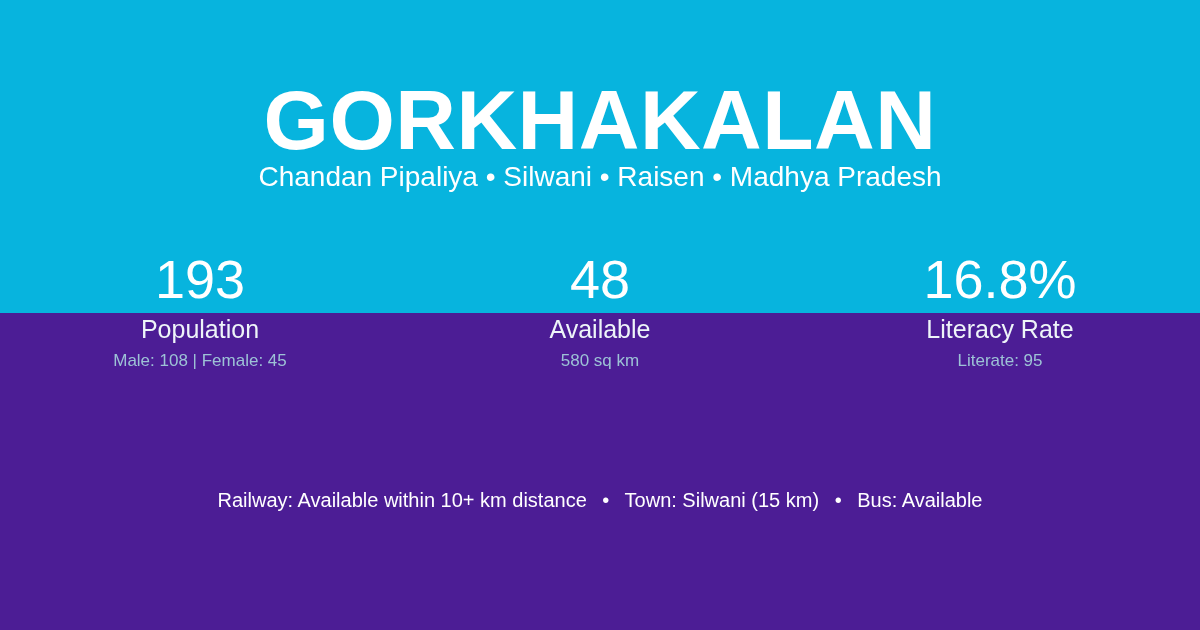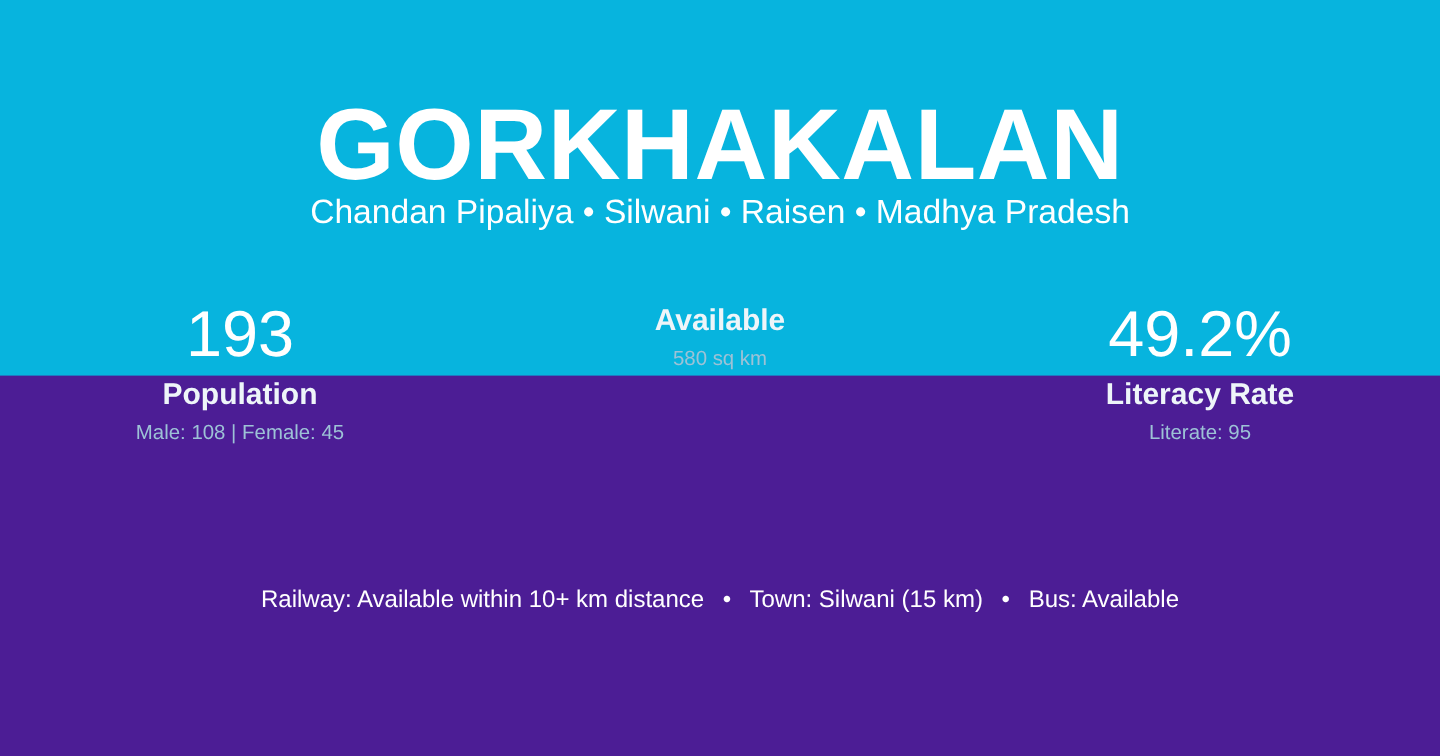--- a/index.html
+++ b/index.html
@@ -80,21 +80,21 @@
     font-size: 54px;
     font-weight: 400;
     line-height: 62px;
     color: #ffffff;
     white-space: nowrap;
   }
 
   .stat-label {
     margin-top: 4px;
     font-size: 25px;
-    font-weight: 700;
+    font-weight: 400;
     line-height: 30px;
     color: #eef5f9;
     white-space: nowrap;
   }
 
   .stat-sub {
     margin-top: 6px;
     font-size: 17px;
     font-weight: 400;
     line-height: 22px;
@@ -150,26 +150,27 @@
 
   <div class="stats-row">
 
     <div class="stat-col">
       <div class="stat-value">193</div>
       <div class="stat-label">Population</div>
       <div class="stat-sub">Male: 108 | Female: 45</div>
     </div>
 
     <div class="stat-col">
+      <div class="stat-value">48</div>
       <div class="stat-label">Available</div>
       <div class="stat-sub">580 sq km</div>
     </div>
 
     <div class="stat-col">
-      <div class="stat-value">49.2%</div>
+      <div class="stat-value">16.8%</div>
       <div class="stat-label">Literacy Rate</div>
       <div class="stat-sub">Literate: 95</div>
     </div>
 
   </div>
 
   <div class="infra-row">
     <span class="infra-item">Railway: Available within 10+ km distance</span>
     <span class="infra-sep">•</span>
     <span class="infra-item">Town: Silwani (15 km)</span>

